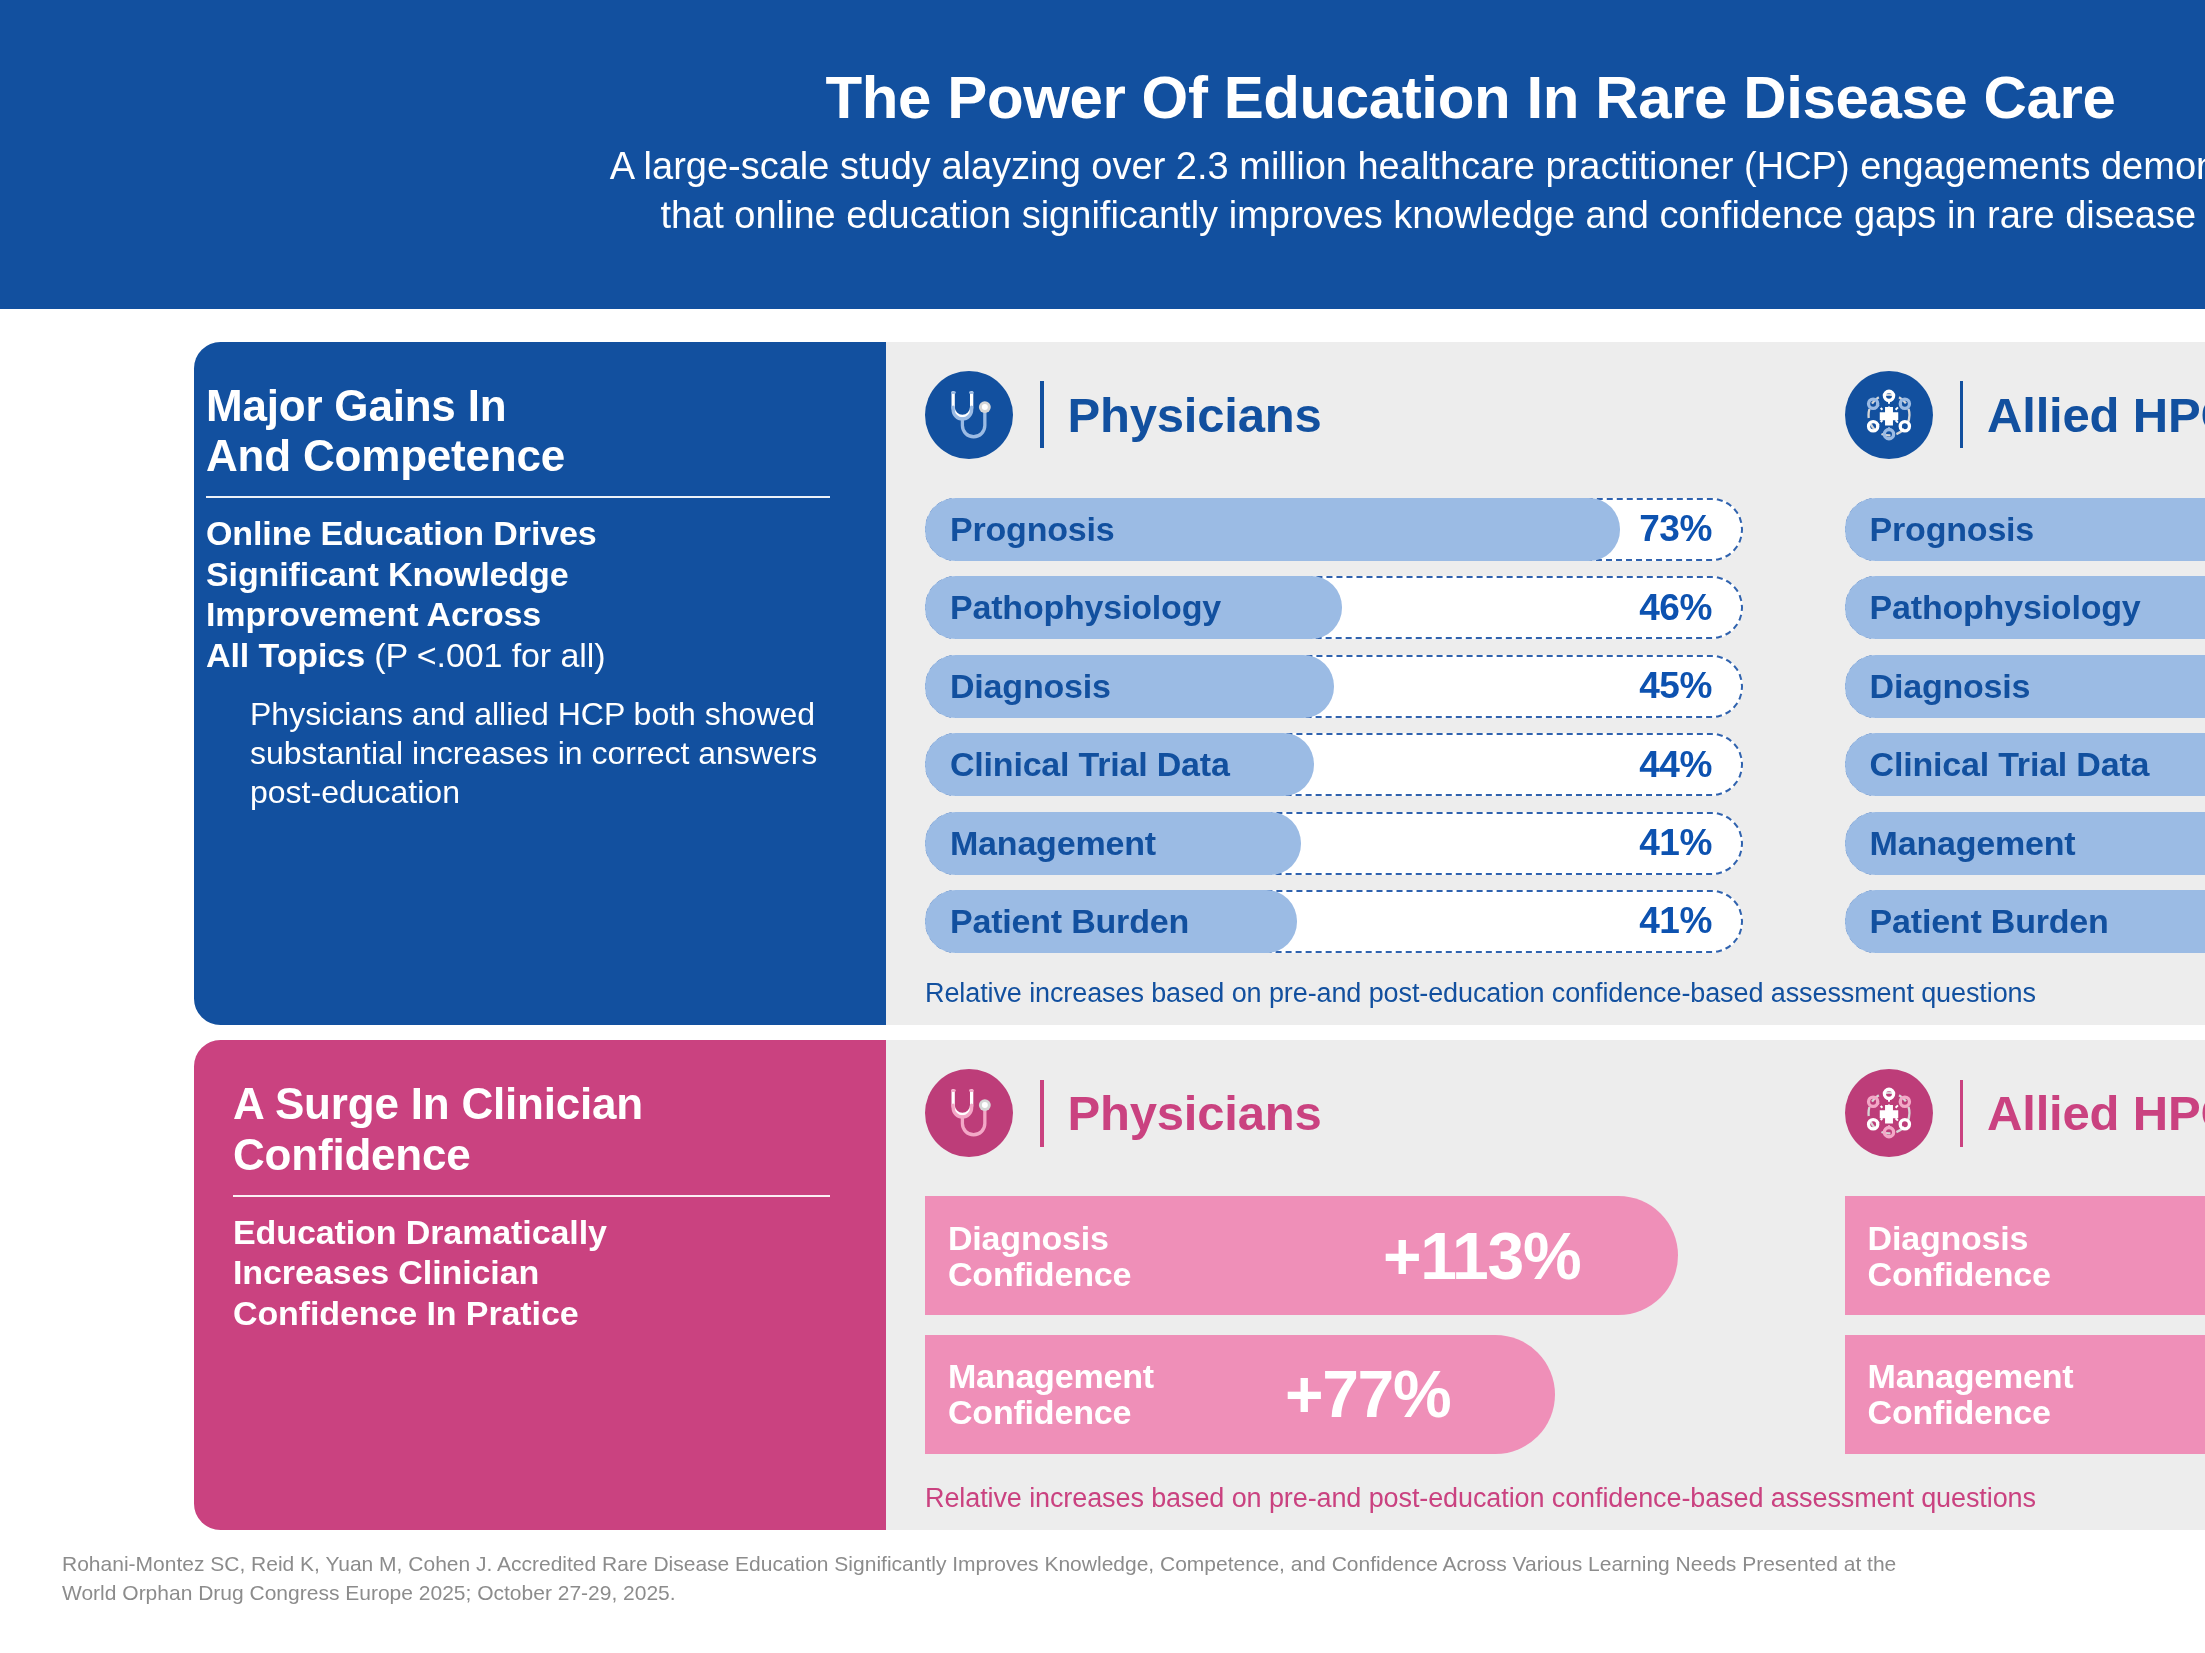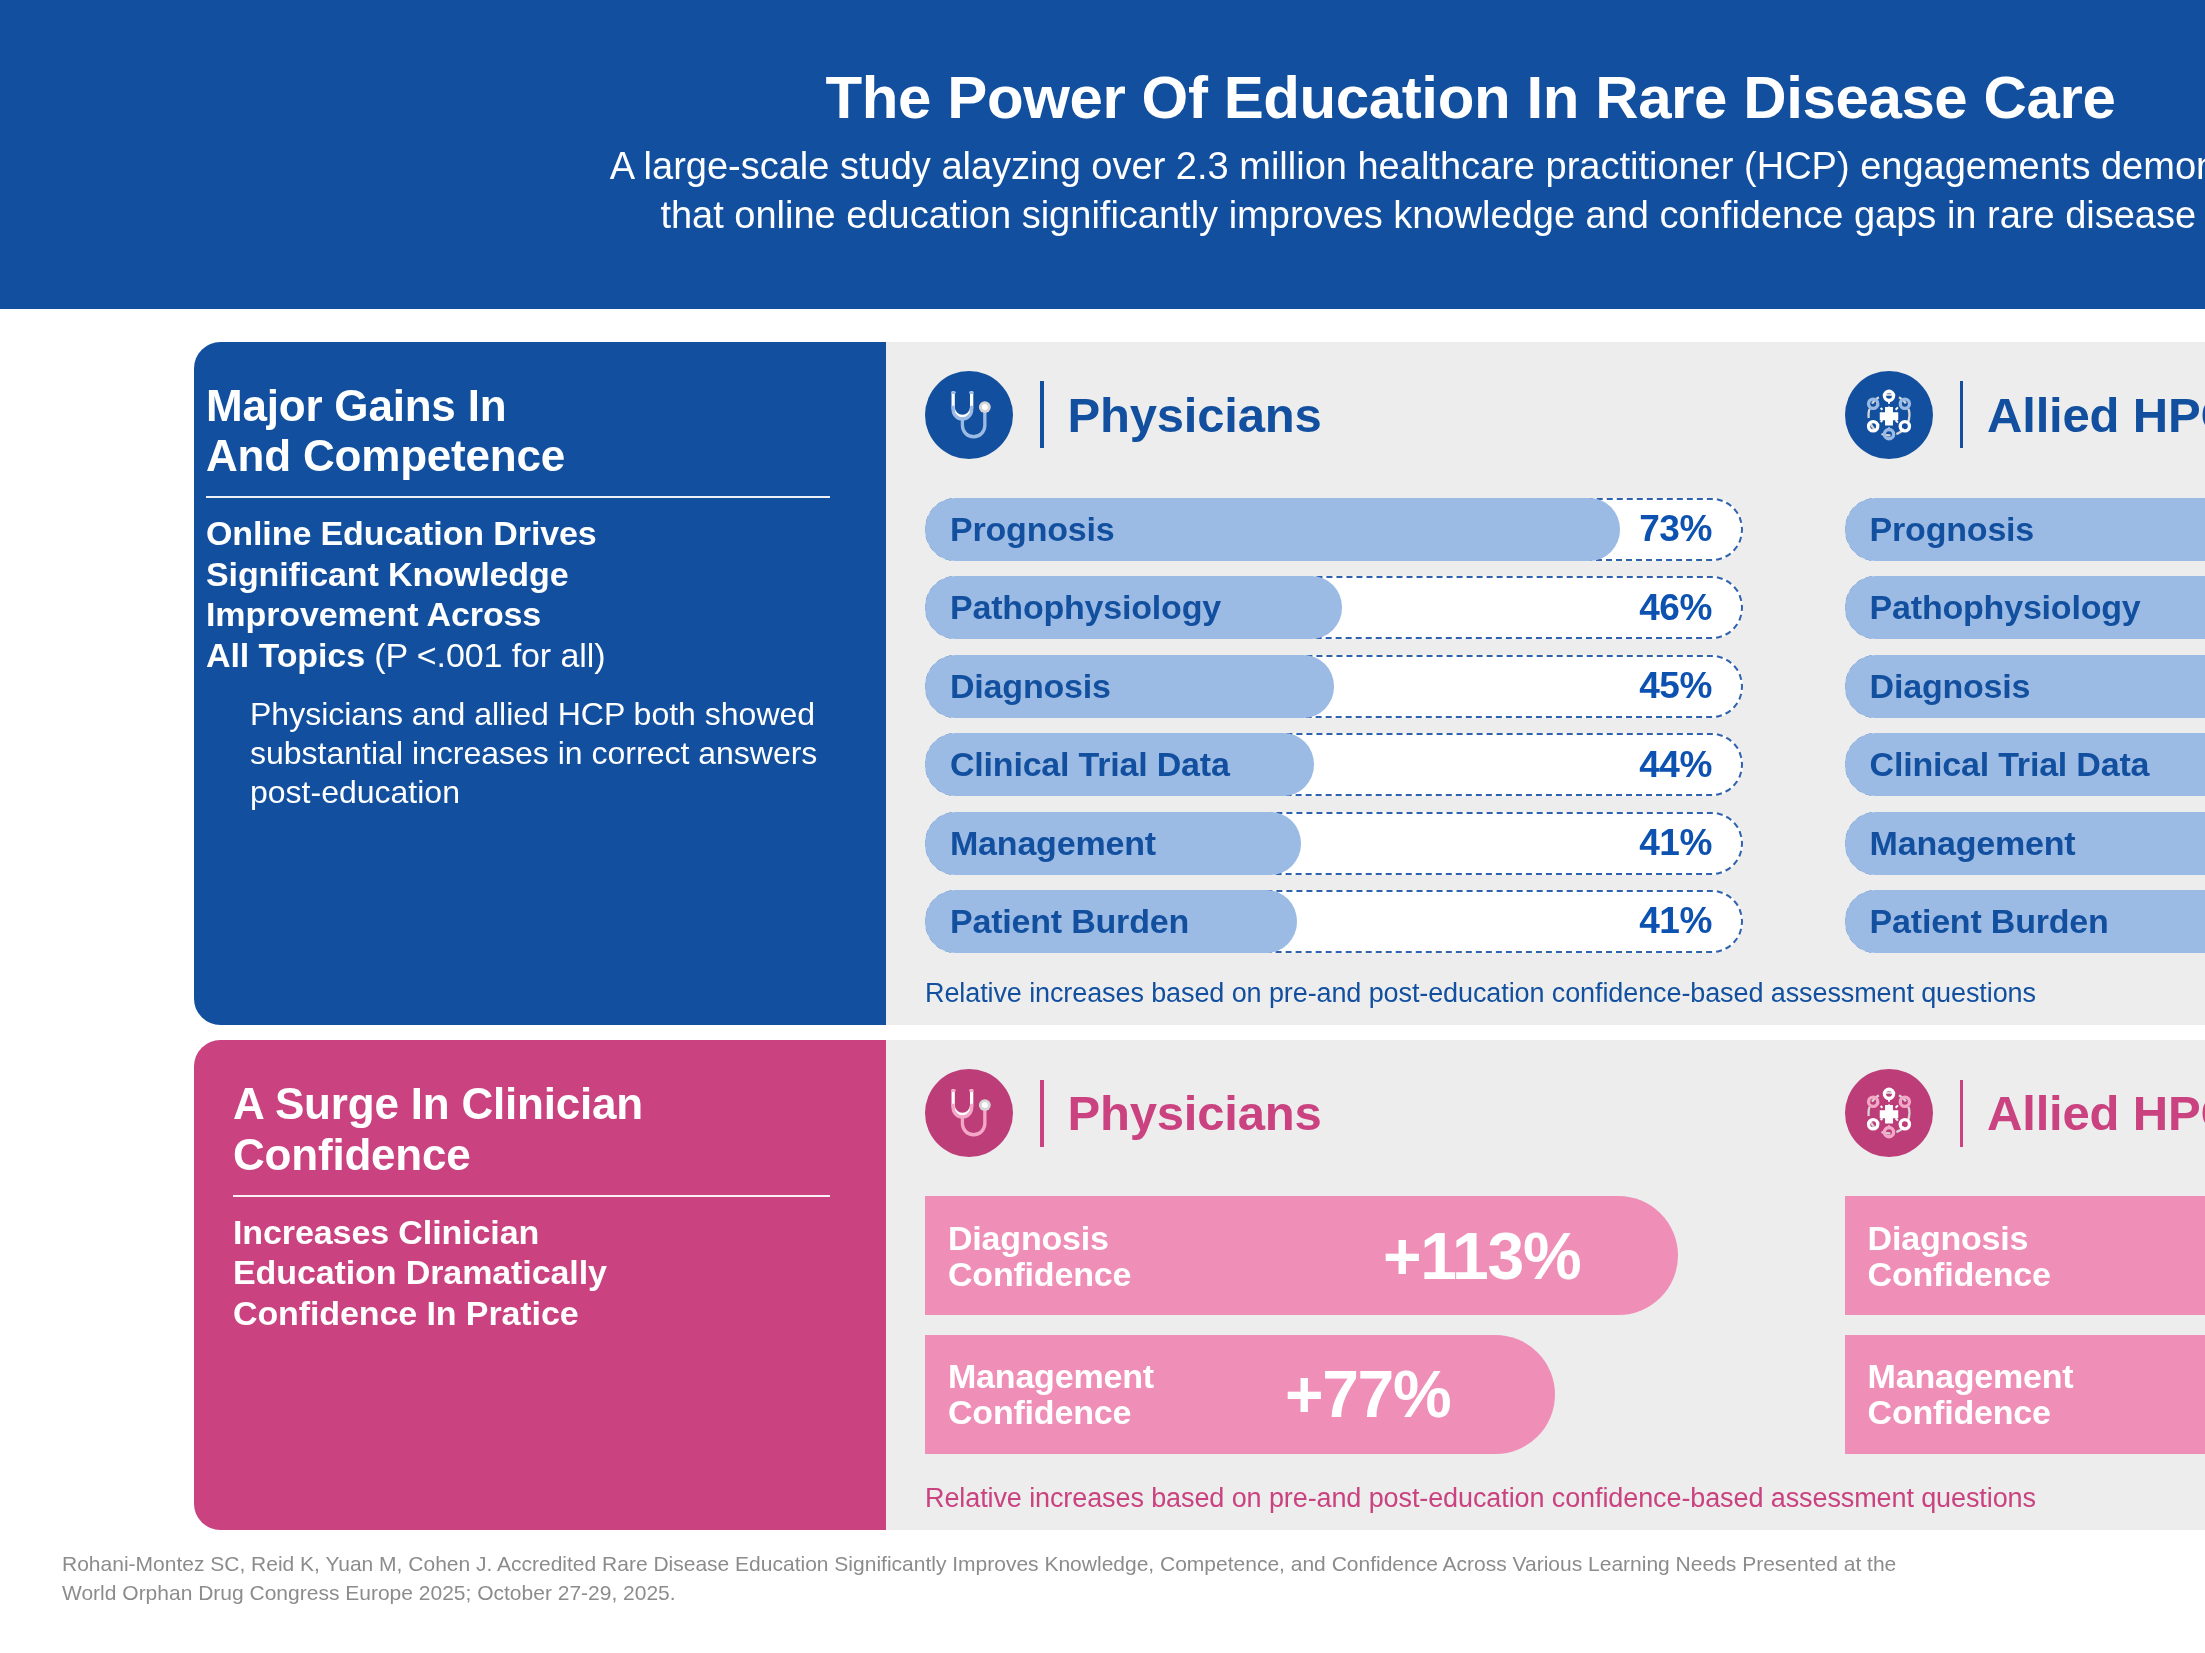--- a/index.html
+++ b/index.html
@@ -411,22 +411,22 @@
   <div class="section confidence">
     <div class="grey-panel"></div>
 
     <div class="side-card pink">
       <div class="card-title">
         <div>A Surge In Clinician</div>
         <div>Confidence</div>
       </div>
       <div class="rule"></div>
       <div class="card-sub">
+        <div>Education Dramatically</div>
         <div>Increases Clinician</div>
-        <div>Education Dramatically</div>
         <div>Confidence In Pratice</div>
       </div>
     </div>
 
     <div class="charts">
       <div class="cols">
 
         <div class="col left">
           <div class="group-head">
             <div class="grp-icon pink">

